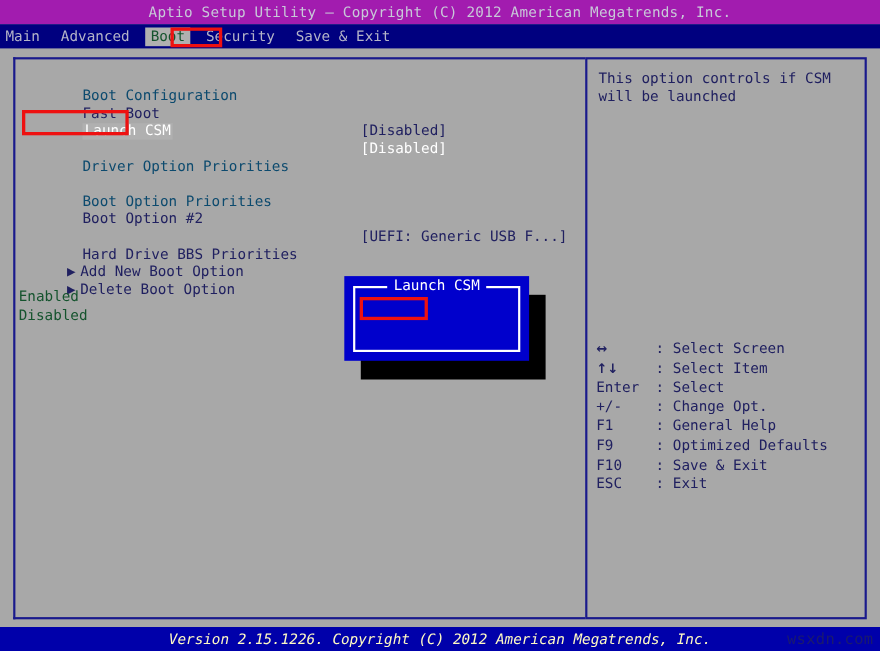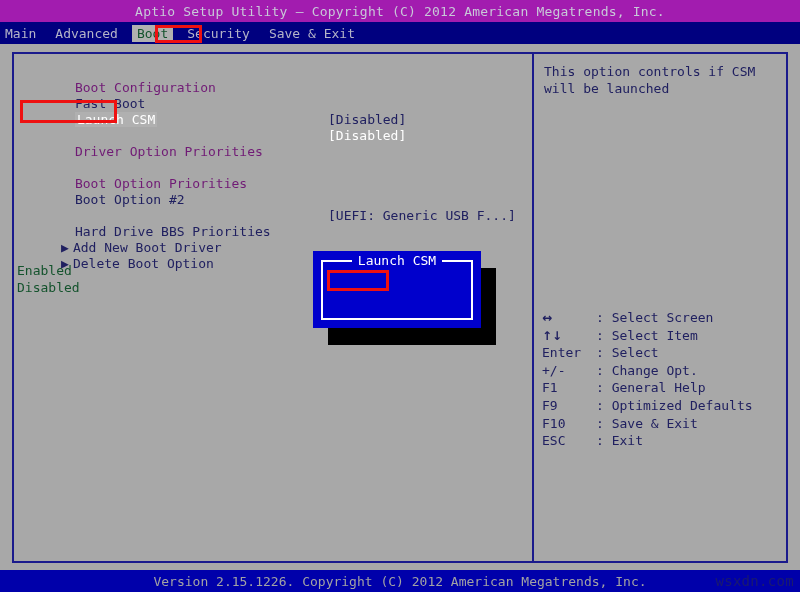--- a/index.html
+++ b/index.html
@@ -79,21 +79,21 @@
   .row {
     position: relative;
     height: 16px;
     line-height: 16px;
     white-space: pre;
   }
   .row .label {
     color: #202060;
   }
   .row .label.head {
-    color: #701a75;
+    color: #0c4a6e;
   }
   .row .value {
     position: absolute;
     left: 300px;
     color: #202060;
     text-align: center;
   }
   .row.selected .label {
     background: #b0b0b0;
     color: #ffffff;
@@ -181,24 +181,25 @@
     color: #14532d;
     white-space: pre;
   }
 
   
   .bottombar {
     position: absolute;
     left: 0; top: 570px;
     width: 800px; height: 22px;
     background: #0000aa;
-    color: #a3a3a3;
+    color: #fef9c3;
     display: flex;
     align-items: center;
     justify-content: center;
+    font-style: italic;
   }
   .watermark {
     position: absolute;
     right: 6px; top: 573px;
     color: #1a1a6e;
     font-size: 14px;
     letter-spacing: 0.3px;
   }
 </style>
 </head>
@@ -245,21 +246,21 @@
     </div>
     <div class="row">
       <span class="label">Boot Option #2</span>
       <span class="value">[UEFI: Generic USB F...]</span>
     </div>
     <div class="spacer"></div>
     <div class="row">
       <span class="label">Hard Drive BBS Priorities</span>
     </div>
     <div class="row">
-      <span class="bullet">▶</span><span class="label">Add New Boot Driver</span>
+      <span class="bullet">▶</span><span class="label">Add New Boot Option</span>
     </div>
     <div class="row">
       <span class="bullet">▶</span><span class="label">Delete Boot Option</span>
     </div>
   </div>
 
   <div class="annot-box" style="left:20px; top:100px; width:97px; height:23px;"></div>
 
   <div class="help-text">This option controls if CSM will be launched</div>
 

